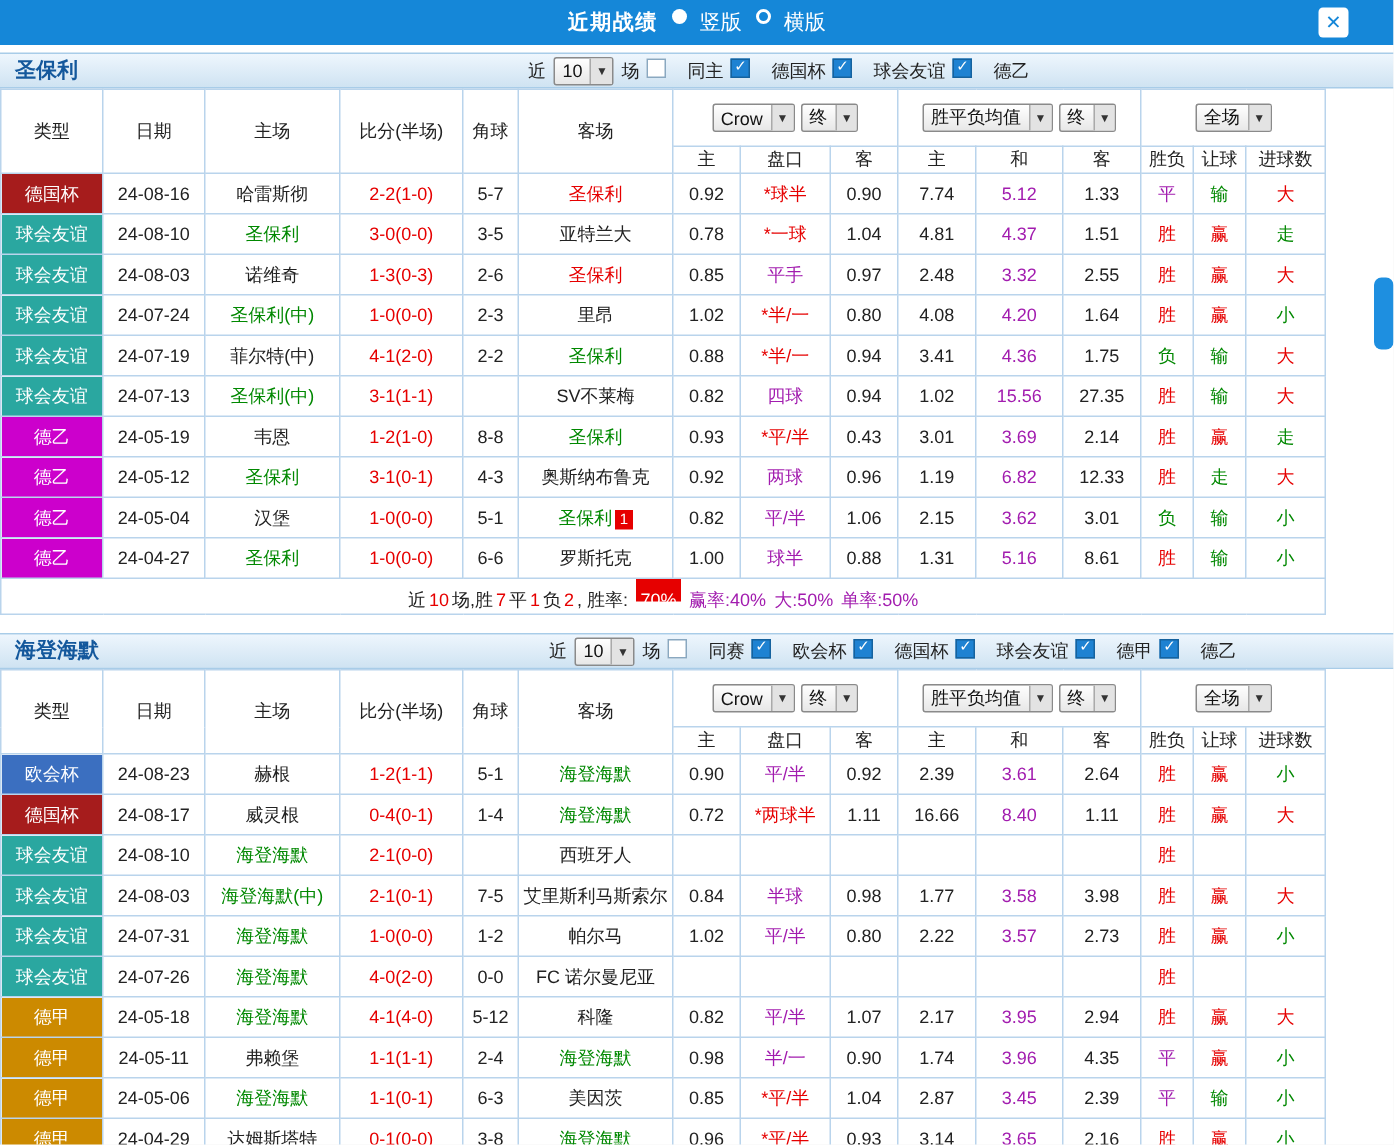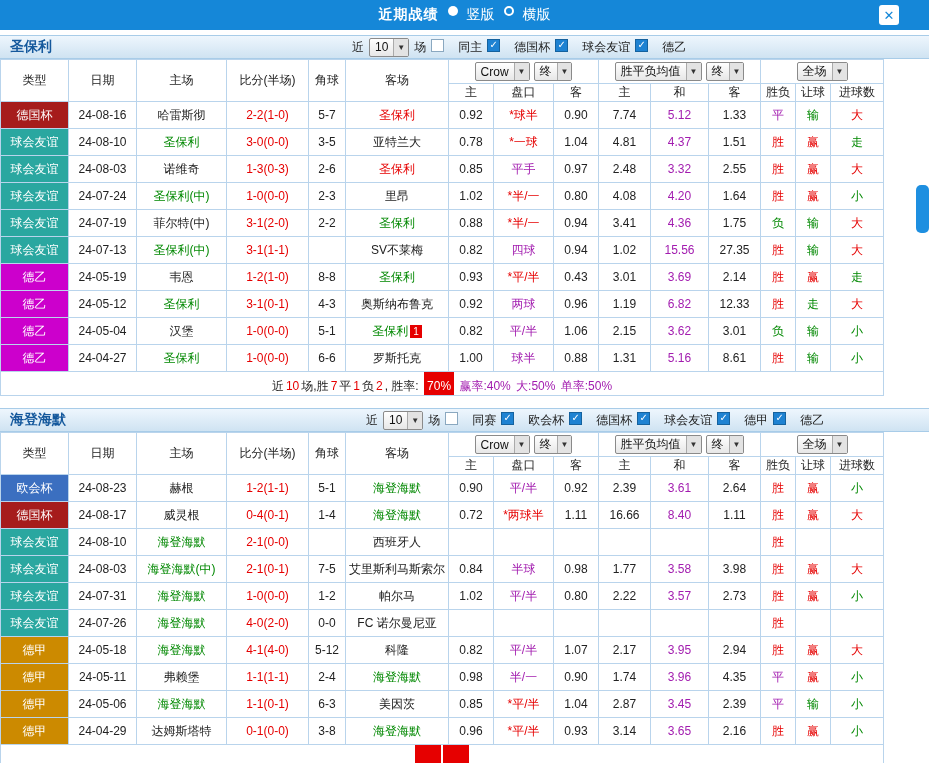--- a/index.html
+++ b/index.html
@@ -28,31 +28,31 @@
 
   
   .dd{display:inline-flex;align-items:center;border:1px solid #8a8a8a;background:linear-gradient(#ffffff,#e7e7e7);padding:0 0 0 5px;gap:5px;font-size:12px;color:#111;border-radius:2px;cursor:pointer;height:19px;white-space:nowrap}
   .dd-a{font-size:8px;color:#333;background:#e3e3e3;border-left:1px solid #aaa;padding:0 3px;align-self:stretch;display:flex;align-items:center}
 
   
   .grid{border-collapse:collapse;table-layout:fixed;width:883px;font-size:12px}
   .grid th,.grid td{border:1px solid #b9d4ec;text-align:center;padding:0 2px;overflow:hidden;white-space:nowrap}
   .grid thead th{font-weight:normal;color:#222;background:#fff;height:20px}
   .grid thead tr.sub th{height:18px}
-  .ddcell .dd{margin:2px 2px;display:inline-flex;vertical-align:middle}
+  .ddcell .dd{margin:9px 2px;display:inline-flex;vertical-align:middle}
   .grid tbody td{height:27px}
   .type{color:#fff}
   .c-k{color:#222}
   .c-r{color:#e60000}
   .c-g{color:#008800}
   .c-b{color:#a21caf}
   .rank-badge{background:#e60000;color:#fff;font-size:10px;padding:0 3px;margin-left:2px;display:inline-block;line-height:13px}
   .summary{height:22px;font-size:12px;color:#222;background:#fff}
   .summary span{margin:0 1px}
-  .pct-badge{background:#e60000;color:#fff;padding:7px 3px;display:inline-block;min-width:26px;height:23px}
+  .pct-badge{background:#e60000;color:#fff;padding:7px 3px;display:inline-block;min-width:26px;height:15px}
 
   .scroll-thumb{position:absolute;right:0;top:185px;width:13px;height:48px;background:#1e8fe0;border-radius:5px;cursor:pointer}
 </style>
 </head>
 <body>
 
 <div id="app">
 
   <header class="titlebar">
     <div class="title-center">
@@ -217,21 +217,21 @@
               <td class="c-b">4.20</td>
               <td class="c-k">1.64</td>
               <td class="c-r">胜</td>
               <td class="c-r">赢</td>
               <td class="c-g">小</td>
             </tr>
             <tr>
               <td class="type" style="background: rgb(42, 167, 160);">球会友谊</td>
               <td class="c-k">24-07-19</td>
               <td class="c-k">菲尔特(中)</td>
-              <td class="c-r">3-1(2-0)</td>
+              <td class="c-r">4-1(2-0)</td>
               <td class="c-k">2-2</td>
               <td class="c-g"><span>圣保利</span></td>
               <td class="c-k">0.88</td>
               <td class="c-r">*半/一</td>
               <td class="c-k">0.94</td>
               <td class="c-k">3.41</td>
               <td class="c-b">4.36</td>
               <td class="c-k">1.75</td>
               <td class="c-g">负</td>
               <td class="c-g">输</td>

